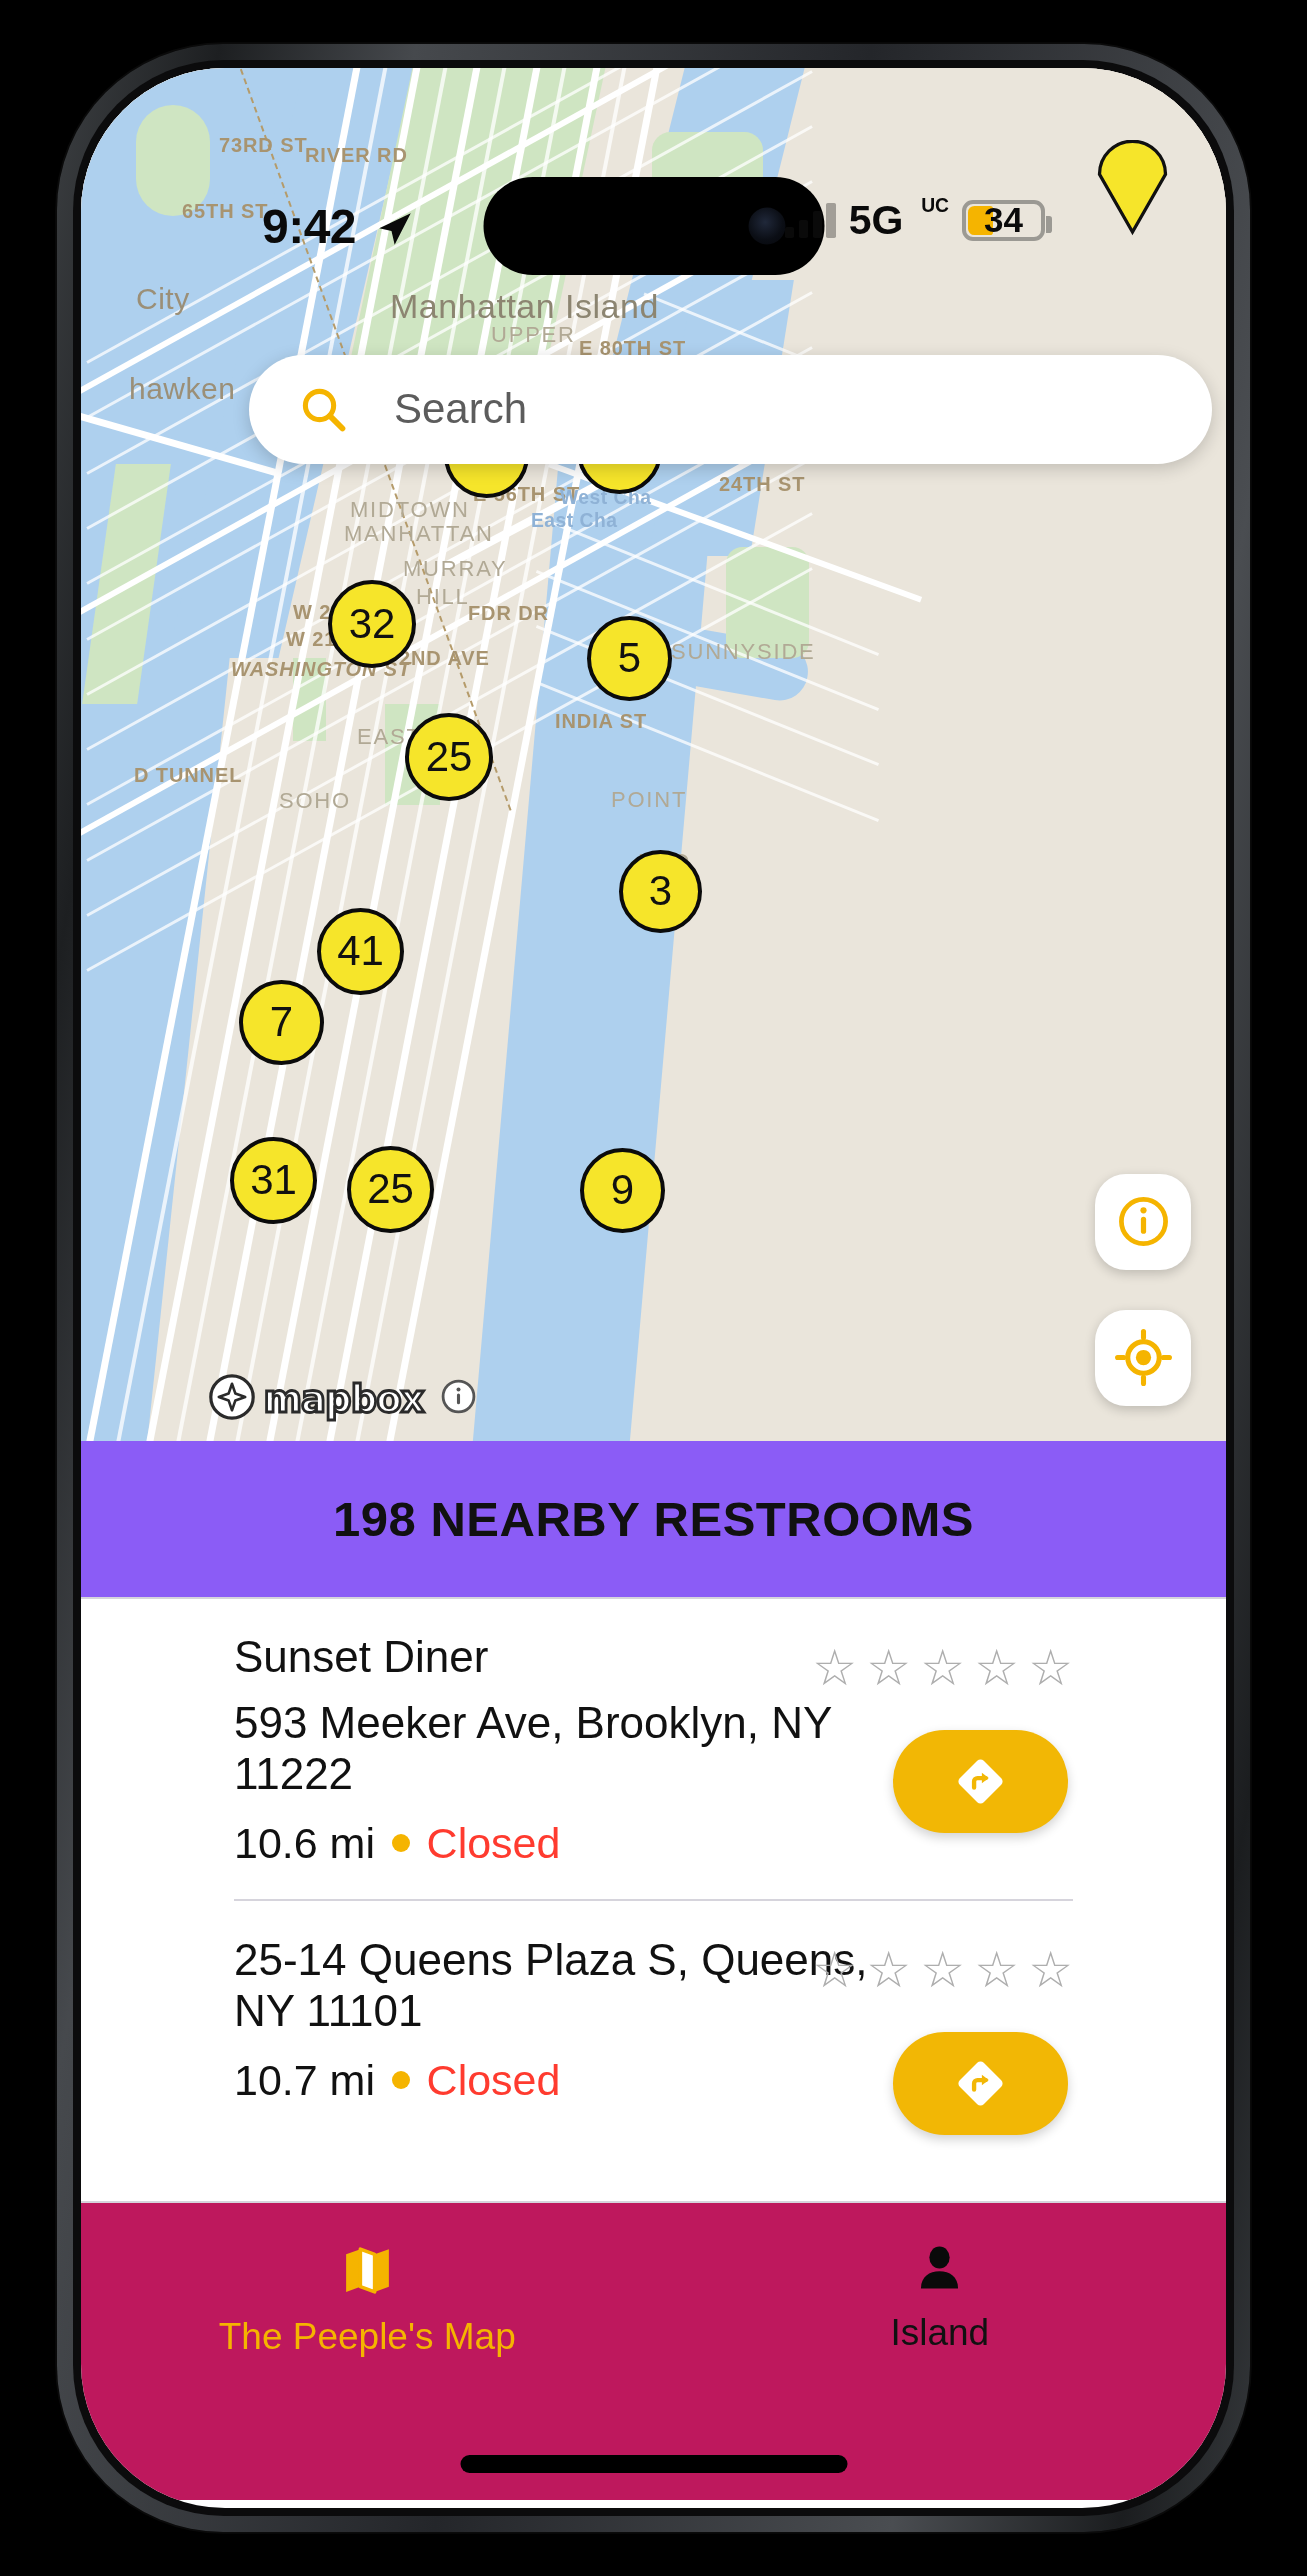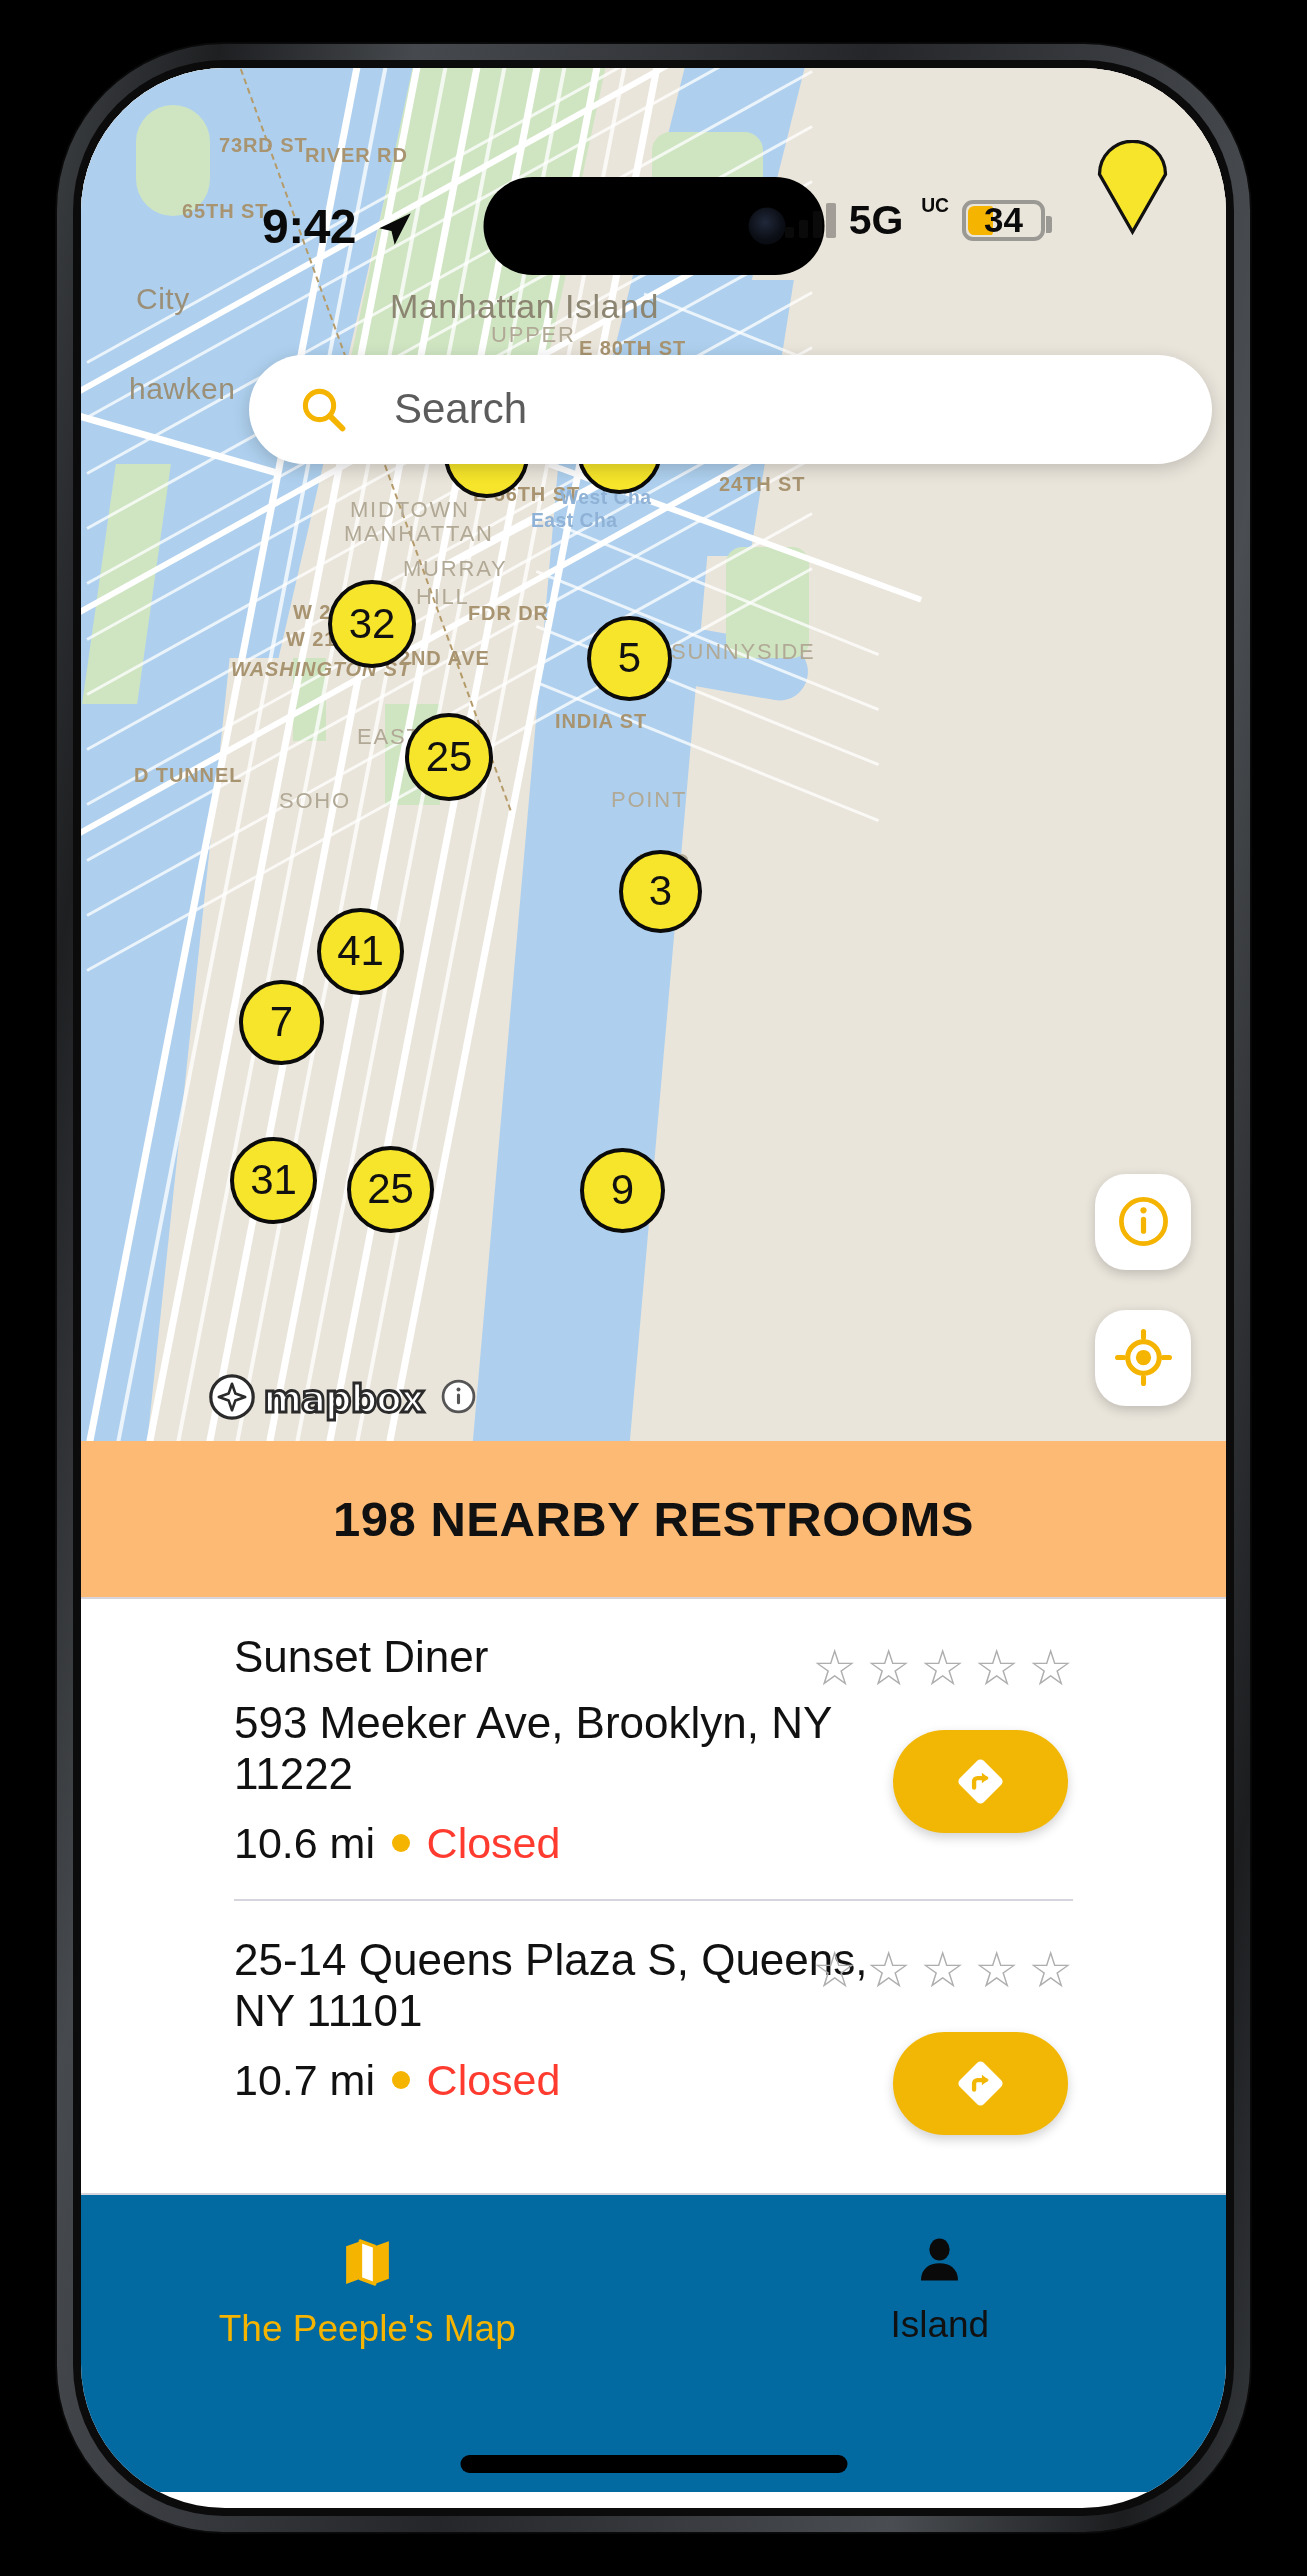--- a/index.html
+++ b/index.html
@@ -144,21 +144,21 @@
     position: absolute; left: 127px; bottom: 20px; z-index: 20;
     display: flex; align-items: center; gap: 16.6px;
   }
   #mapbox-logo { display: flex; align-items: flex-end; gap: 7.4px; }
   #mapbox-wordmark { font-size: 37px; font-weight: bold; color: #fff;
     -webkit-text-stroke: 2.8px #2a2a2a; letter-spacing: -0.9px; font-family: "DejaVu Sans", sans-serif; }
 
   
   #results-header {
     position: absolute; left: 0; top: 1373px; width: 100%; height: 158px;
-    background: #fdba74; display: flex; align-items: center; justify-content: center;
+    background: #8b5cf6; display: flex; align-items: center; justify-content: center;
     border-bottom: 2.8px solid #d6d4dc; z-index: 10;
   }
   #results-title { font-size: 49px; font-weight: bold; letter-spacing: 0.5px; color: #111; }
 
   
   #results-list {
     position: absolute; left: 0; top: 1531px; width: 100%; height: 654px;
     background: #fff; overflow: hidden; z-index: 10;
   }
   .result-row { position: relative; padding: 33px 0 31px 0; margin: 0 153px 0 153px; }
@@ -172,22 +172,22 @@
   .star { font-size: 50px; color: #aeaeae; line-height: 1; }
   .dir-btn {
     position: absolute; right: 5.5px; top: 131px;
     width: 175px; height: 103px; background: #f2b705; border-radius: 52px;
     display: flex; align-items: center; justify-content: center;
     box-shadow: 0 4.6px 11px rgba(0,0,0,.18);
   }
 
   
   #tab-bar {
-    position: absolute; left: 0; bottom: 16px; width: 100%; height: 299px;
-    background: #0369a1; border-top: 2.8px solid #d6d4dc; z-index: 25;
+    position: absolute; left: 0; bottom: 8px; width: 100%; height: 299px;
+    background: #be185d; border-top: 2.8px solid #d6d4dc; z-index: 25;
     display: flex;
   }
   .tab { flex: 1; display: flex; flex-direction: column; align-items: center; padding-top: 39px; gap: 16.6px; }
   .tab-label { font-size: 37px; }
   .tab.active .tab-label { color: #f5b400; }
   .tab .tab-label { color: #111; }
   #home-indicator {
     position: absolute; left: 50%; bottom: 35px; transform: translateX(-50%);
     width: 387px; height: 18.4px; background: #000; border-radius: 11px; z-index: 26;
   }

